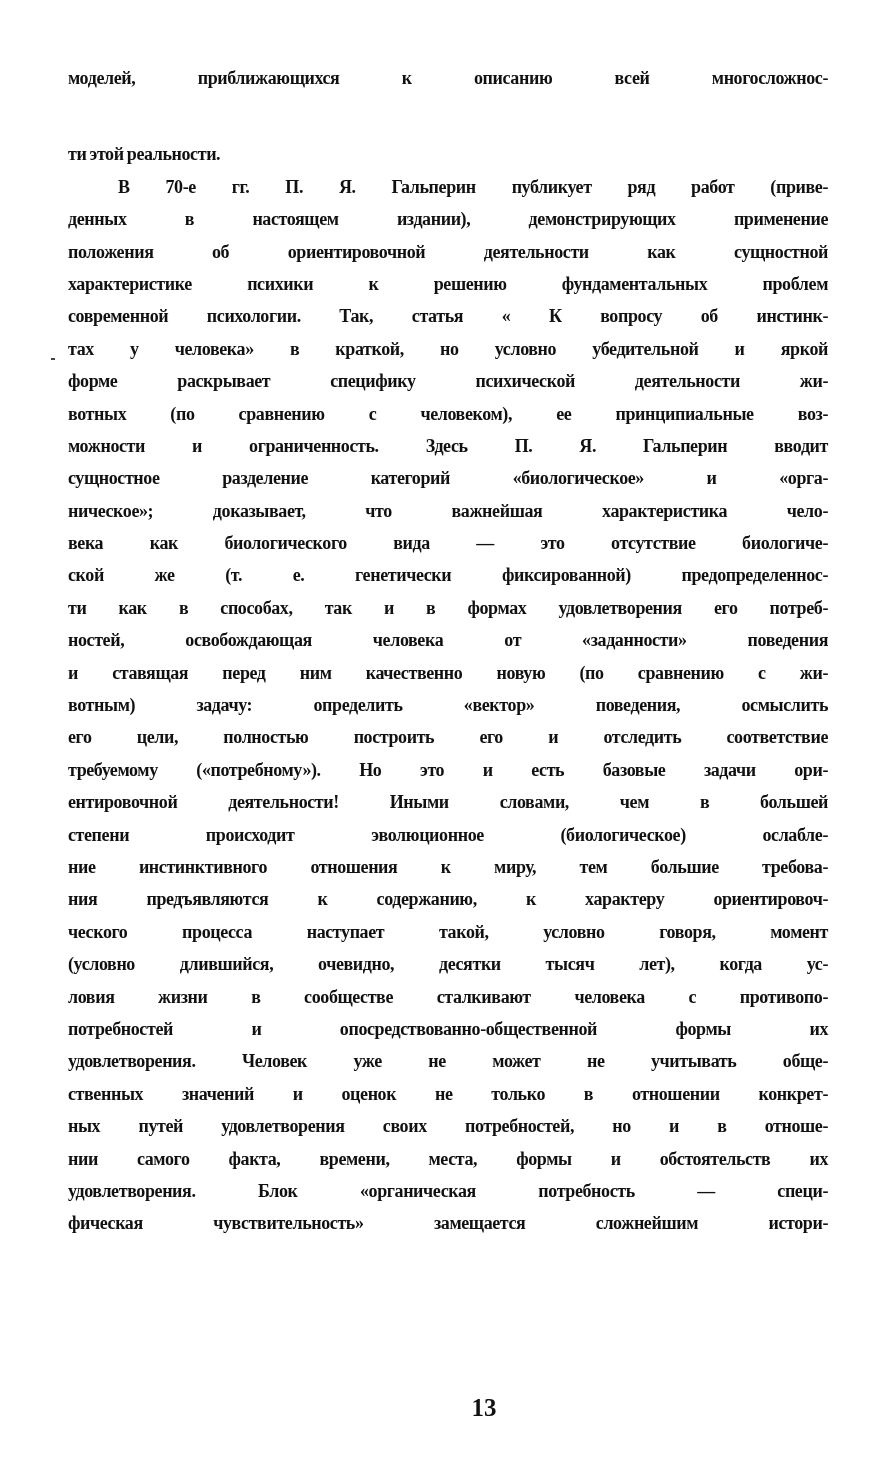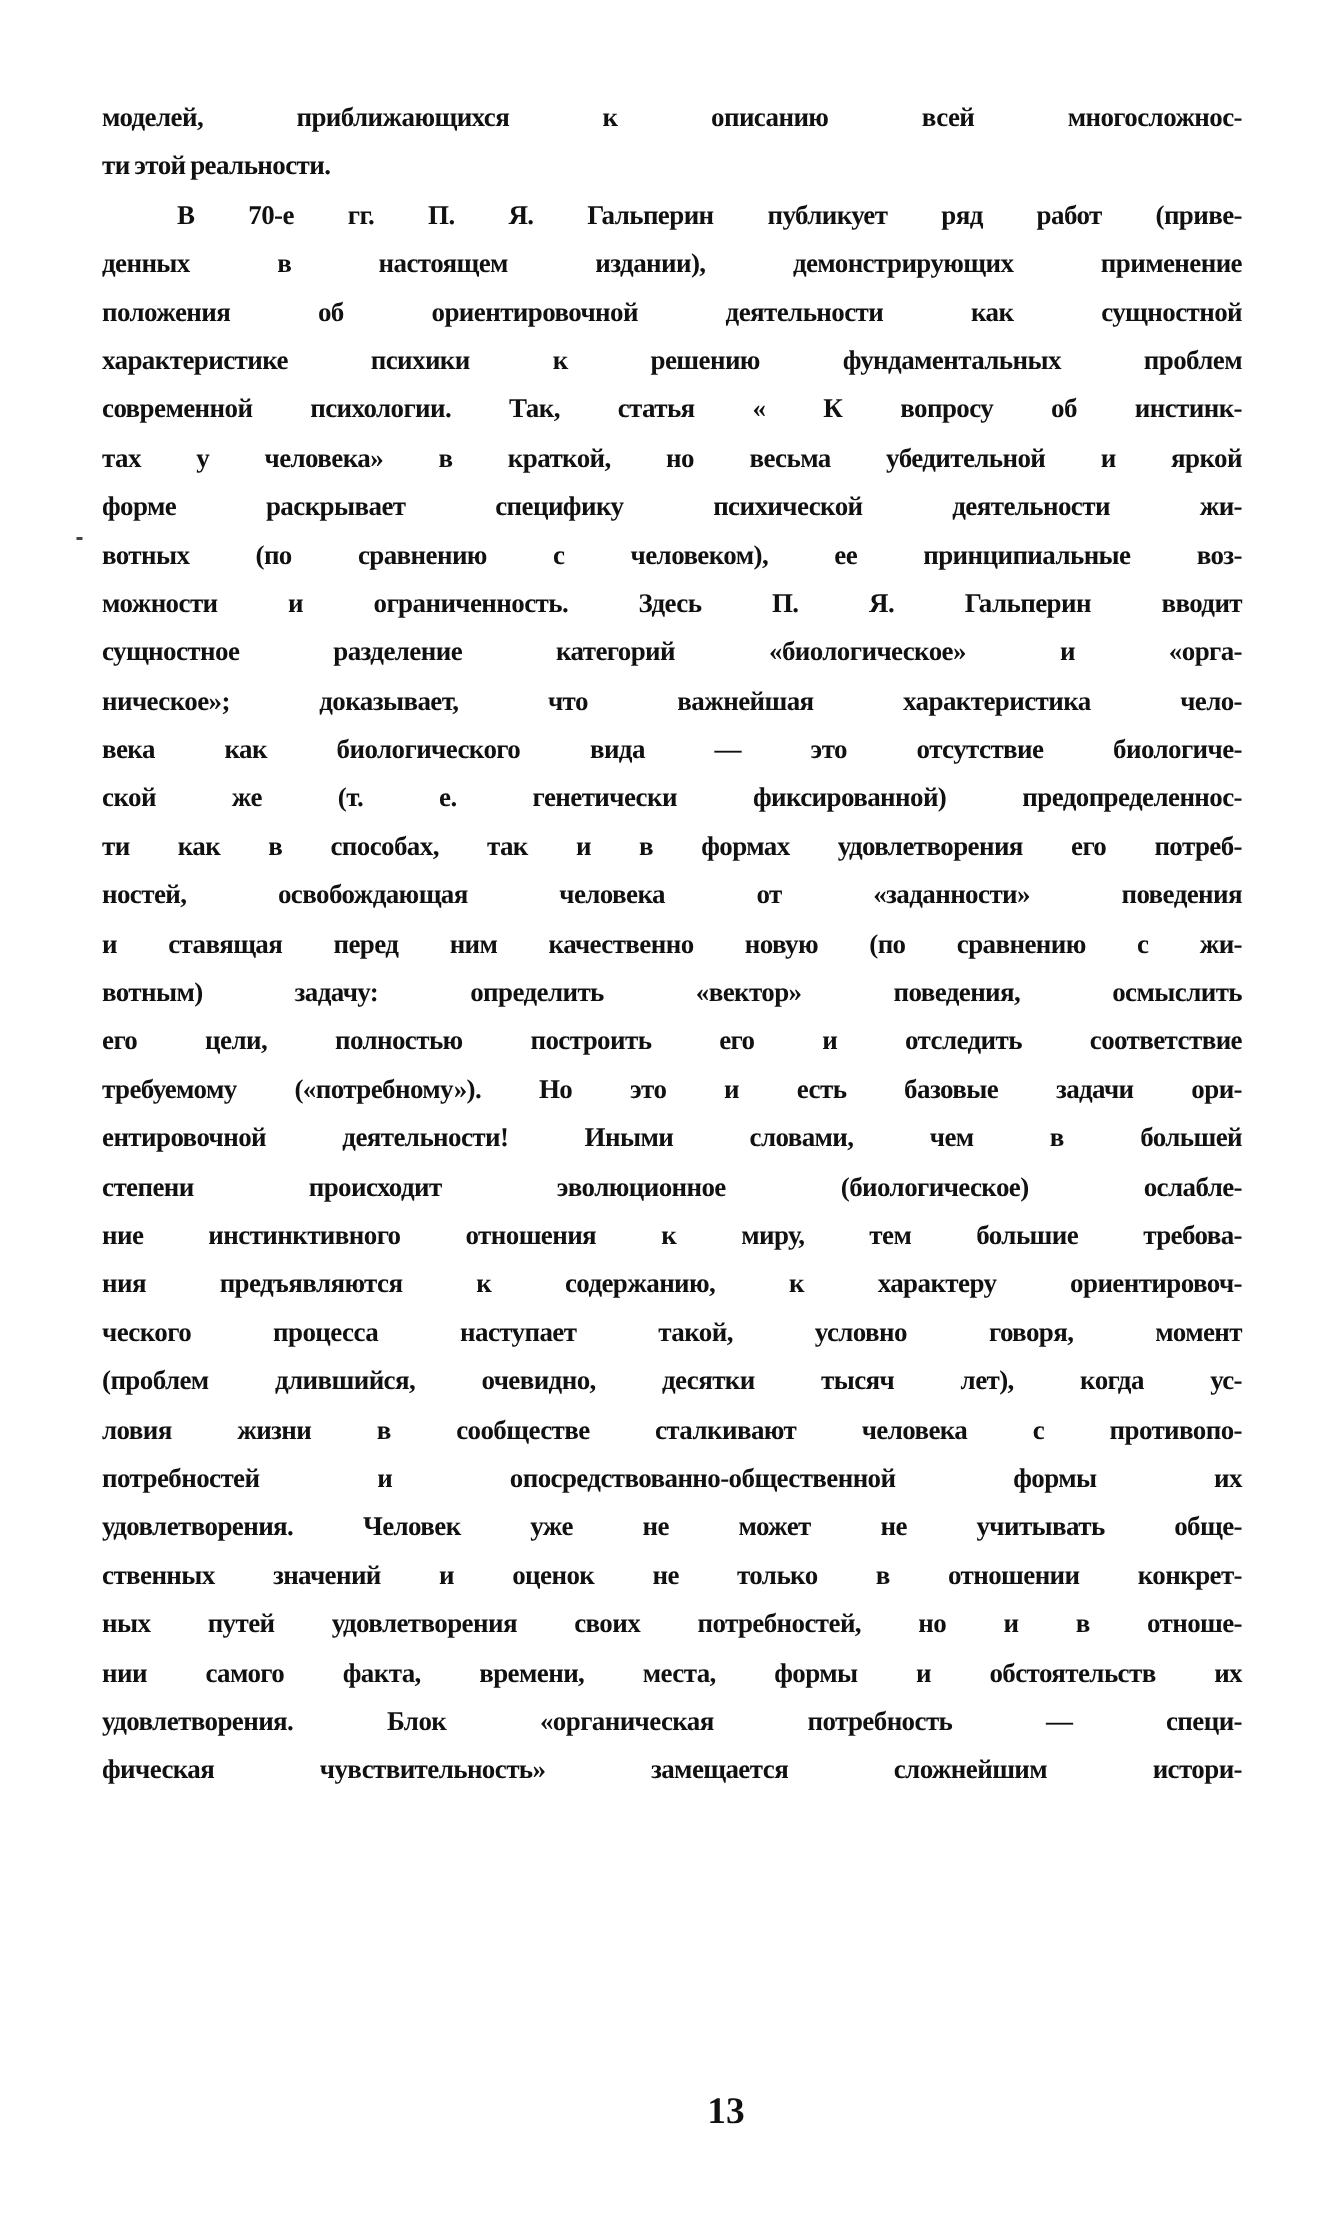--- a/index.html
+++ b/index.html
@@ -9,21 +9,21 @@
     position: absolute; left: 68px; top: 62px; width: 760px;
     font-family: "Liberation Serif", "DejaVu Serif", serif;
     font-weight: bold; font-size: 18px; line-height: 32.4px; color: #111;
   }
   .line {
     display: block; height: 32.4px; white-space: nowrap;
     text-align: justify; text-align-last: justify;
     letter-spacing: -0.4px; word-spacing: -1px;
   }
   .line.indent { padding-left: 50px; }
-  .line.last { text-align-last: left; }
+  .line.last { text-align-last: left; margin-top: 44px; }
   .margin-mark {
     position: absolute; left: 51px; top: 358px; width: 4px; height: 2px; background: #444;
   }
   .page-number {
     position: absolute; left: 0; width: 896px; top: 1394px; text-align: center;
     font-family: "Liberation Serif", "DejaVu Serif", serif;
     font-weight: bold; font-size: 25px; color: #111; padding-left: 36px;
   }
 </style>
 </head>
@@ -31,40 +31,40 @@
 
 <div class="page">
   <div class="text-block">
     <span class="line">моделей, приближающихся к описанию всей многосложнос-</span>
     <span class="line last">ти этой реальности.</span>
     <span class="line indent">В 70-е гг. П. Я. Гальперин публикует ряд работ (приве-</span>
     <span class="line">денных в настоящем издании), демонстрирующих применение</span>
     <span class="line">положения об ориентировочной деятельности как сущностной</span>
     <span class="line">характеристике психики к решению фундаментальных проблем</span>
     <span class="line">современной психологии. Так, статья « К вопросу об инстинк-</span>
-    <span class="line">тах у человека» в краткой, но весьма убедительной и яркой</span>
+    <span class="line">тах у человека» в краткой, но условно убедительной и яркой</span>
     <span class="line">форме раскрывает специфику психической деятельности жи-</span>
     <span class="line">вотных (по сравнению с человеком), ее принципиальные воз-</span>
     <span class="line">можности и ограниченность. Здесь П. Я. Гальперин вводит</span>
     <span class="line">сущностное разделение категорий «биологическое» и «орга-</span>
     <span class="line">ническое»; доказывает, что важнейшая характеристика чело-</span>
     <span class="line">века как биологического вида — это отсутствие биологиче-</span>
     <span class="line">ской же (т. е. генетически фиксированной) предопределеннос-</span>
     <span class="line">ти как в способах, так и в формах удовлетворения его потреб-</span>
     <span class="line">ностей, освобождающая человека от «заданности» поведения</span>
     <span class="line">и ставящая перед ним качественно новую (по сравнению с жи-</span>
     <span class="line">вотным) задачу: определить «вектор» поведения, осмыслить</span>
     <span class="line">его цели, полностью построить его и отследить соответствие</span>
     <span class="line">требуемому («потребному»). Но это и есть базовые задачи ори-</span>
     <span class="line">ентировочной деятельности! Иными словами, чем в большей</span>
     <span class="line">степени происходит эволюционное (биологическое) ослабле-</span>
     <span class="line">ние инстинктивного отношения к миру, тем большие требова-</span>
     <span class="line">ния предъявляются к содержанию, к характеру ориентировоч-</span>
     <span class="line">ческого процесса наступает такой, условно говоря, момент</span>
-    <span class="line">(проблем длившийся, очевидно, десятки тысяч лет), когда ус-</span>
+    <span class="line">(условно длившийся, очевидно, десятки тысяч лет), когда ус-</span>
     <span class="line">ловия жизни в сообществе сталкивают человека с противопо-</span>
     <span class="line">потребностей и опосредствованно-общественной формы их</span>
     <span class="line">удовлетворения. Человек уже не может не учитывать обще-</span>
     <span class="line">ственных значений и оценок не только в отношении конкрет-</span>
     <span class="line">ных путей удовлетворения своих потребностей, но и в отноше-</span>
     <span class="line">нии самого факта, времени, места, формы и обстоятельств их</span>
     <span class="line">удовлетворения. Блок «органическая потребность — специ-</span>
     <span class="line">фическая чувствительность» замещается сложнейшим истори-</span>
   </div>
   <div class="margin-mark"></div>

